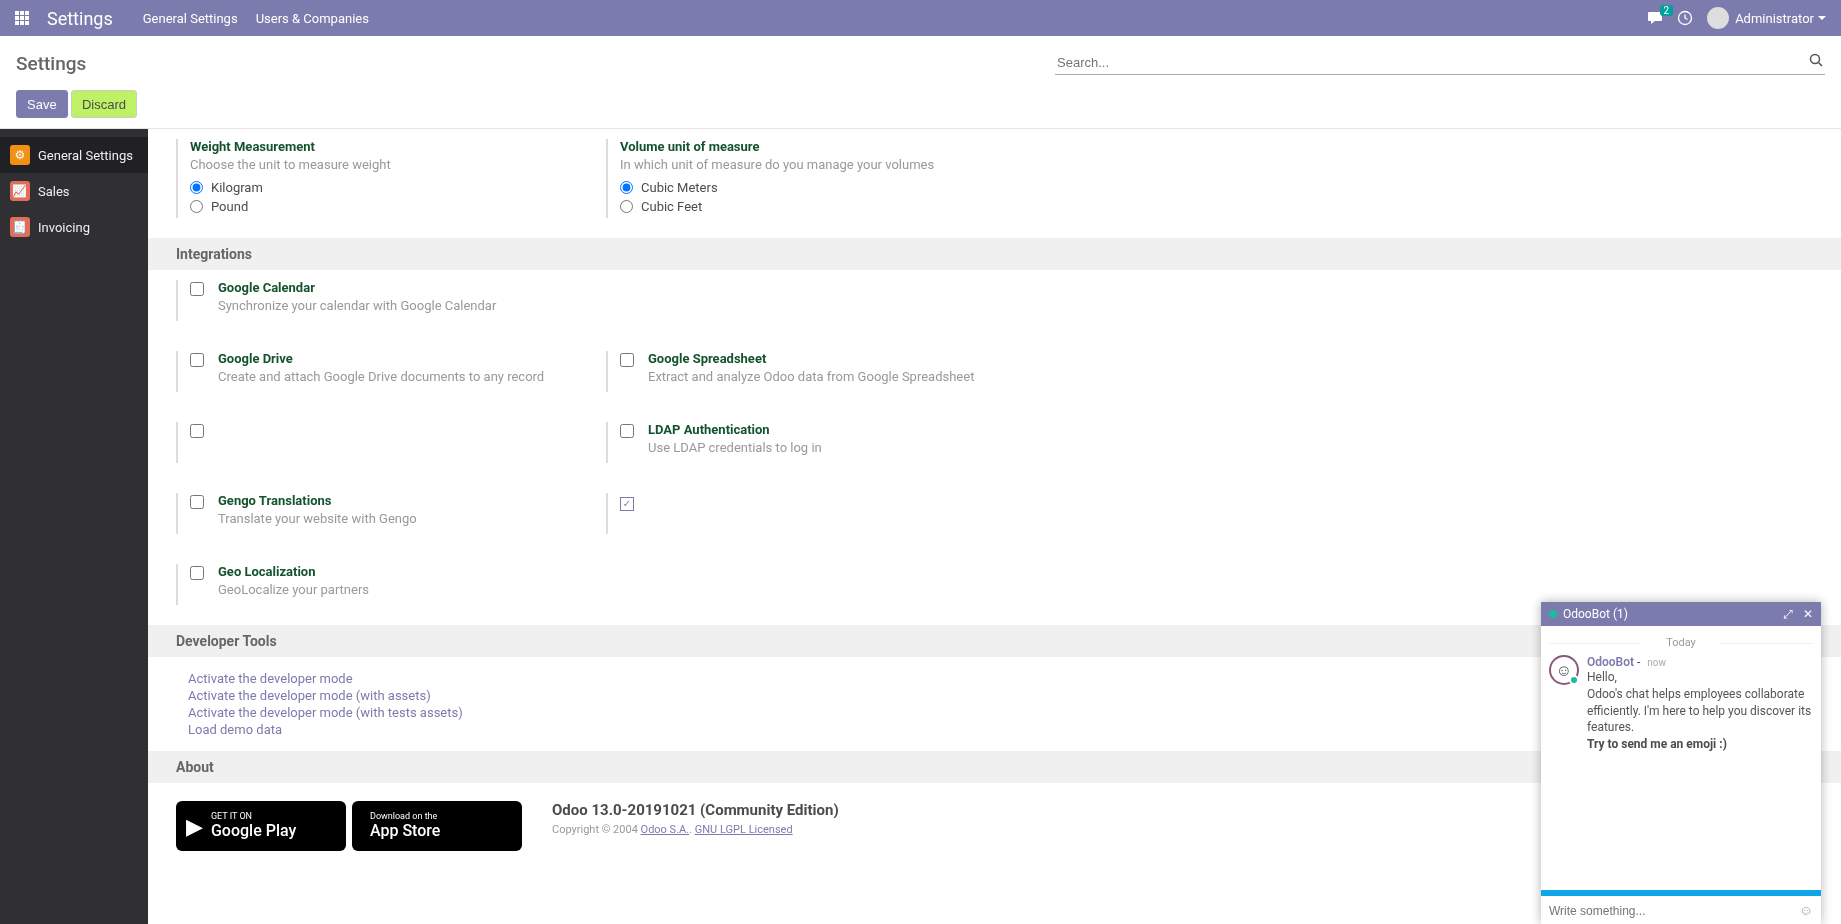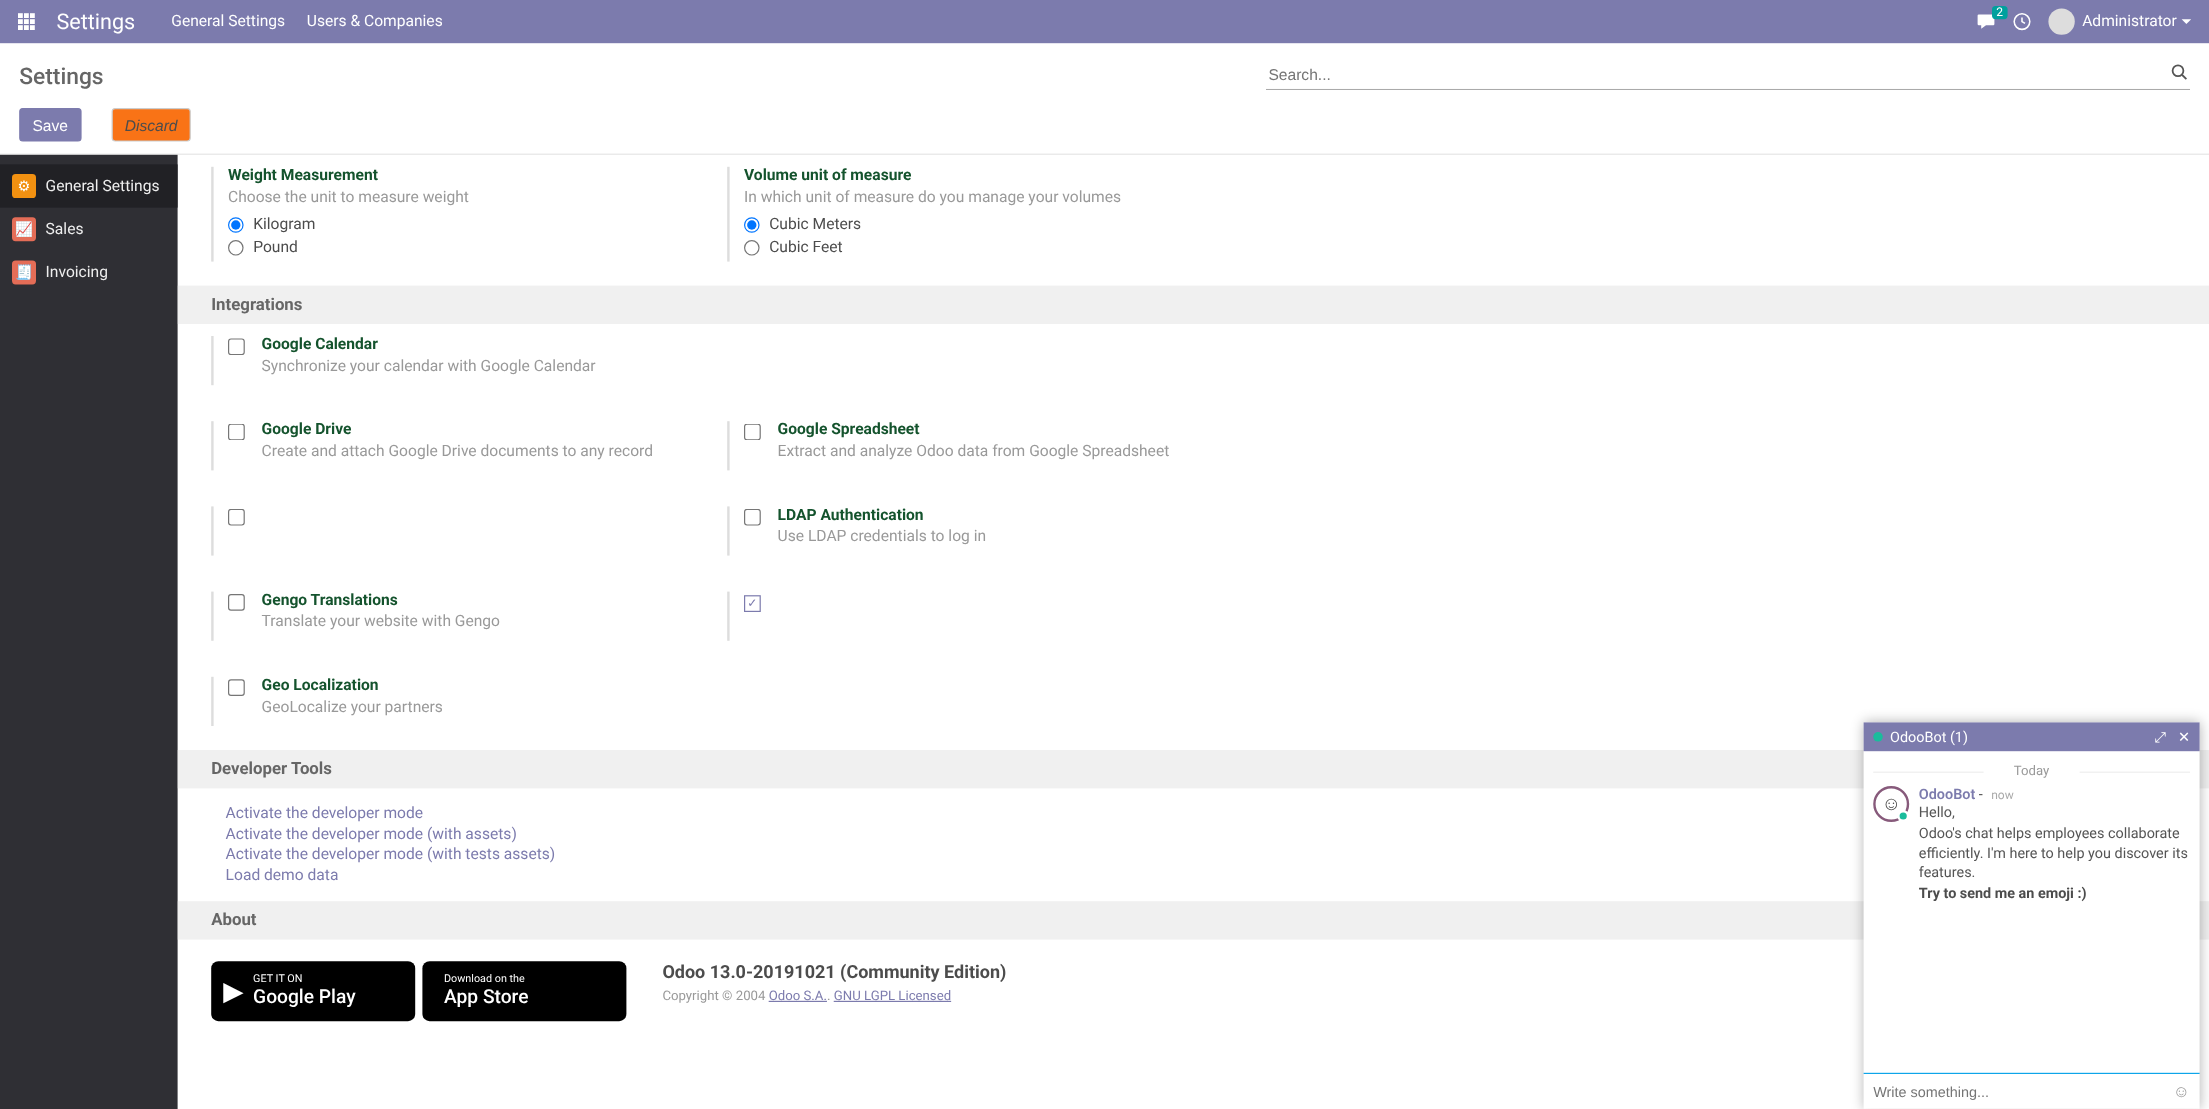--- a/index.html
+++ b/index.html
@@ -18,21 +18,21 @@
 
 .sub-header { display:flex; align-items:center; padding: 10px 16px 0 16px; height:44px; }
 .sub-header h1 { font-size: 19px; color:#666; font-weight:500; }
 .sub-header .search-wrap { margin-left:auto; width:770px; position:relative; border-bottom:1px solid #aaa; }
 .sub-header .search-wrap input { width:100%; border:none; outline:none; font-size:13px; padding:4px 24px 4px 2px; }
 .sub-header .search-wrap .srch-icn { position:absolute; right:2px; top:2px; font-size:14px; color:#555; }
 
 .action-bar { padding: 10px 16px; }
 .action-bar button { height:28px; padding:0 10px; font-size:13px; border-radius:3px; cursor:pointer; }
 .btn-primary { background:#7C7BAD; color:#fff; border:1px solid #7C7BAD; }
-.btn-secondary { background:#f97316; color:#4c4c4c; border:1px solid #ccc; margin-left:22px;font-style:italic; }
+.btn-secondary { background:#bef264; color:#4c4c4c; border:1px solid #ccc; margin-left:0; }
 
 .main-wrap { display:flex; height:calc(100vh - 120px); border-top:1px solid #e5e5e5; }
 .sidebar { width:148px; background:#2f2f34; color:#eee; padding-top:8px; }
 .sidebar .s-item { display:flex; align-items:center; padding:8px 10px; font-size:13px; cursor:pointer; }
 .sidebar .s-item.selected { background:#212125; }
 .sidebar .s-icn { width:20px; height:20px; border-radius:3px; margin-right:8px; display:flex; align-items:center; justify-content:center; font-size:12px; color:#fff; }
 .sidebar .s-icn.gear { background:#F29111; }
 .sidebar .s-icn.sales { background:#E46D57; }
 .sidebar .s-icn.inv { background:#E46D57; }
 
@@ -59,38 +59,38 @@
 
 .about-row { display:flex; gap:30px; padding:18px 28px; align-items:flex-start; }
 .store-btn { width:170px; height:50px; background:#000; border-radius:6px; color:#fff; display:flex; align-items:center; padding:0 10px; cursor:pointer; }
 .store-btn .sb-icn { font-size:22px; margin-right:8px; }
 .store-btn .sb-txt small { font-size:9px; display:block; line-height:1; }
 .store-btn .sb-txt b { font-size:16px; font-weight:500; }
 .about-info h3 { font-size:15px; font-weight:700; color:#4c4c4c; }
 .about-info .copy { font-size:11px; color:#999; margin-top:4px; }
 .about-info .copy a { color:#7C7BAD; text-decoration:underline; }
 
-.chat-window { position:fixed; bottom:0; right:8px; width:280px; height:322px; background:#fff; box-shadow:0 0 10px rgba(0,0,0,0.3); display:flex; flex-direction:column; font-size:12px; }
+.chat-window { position:fixed; bottom:0; right:20px; width:280px; height:322px; background:#fff; box-shadow:0 0 10px rgba(0,0,0,0.3); display:flex; flex-direction:column; font-size:12px; }
 .chat-header { background:#7C7BAD; color:#fff; padding:5px 8px; display:flex; align-items:center; }
 .chat-header .dot { width:8px; height:8px; border-radius:50%; background:#1abc9c; margin-right:6px; }
 .chat-header .ch-actions { margin-left:auto; display:flex; gap:10px; }
 .chat-header .ch-actions span { cursor:pointer; font-size:12px; }
 .chat-body { flex:1; padding:6px 8px; overflow-y:auto; }
 .chat-date { text-align:center; color:#999; font-size:11px; margin:4px 0; position:relative; }
 .chat-date::before, .chat-date::after { content:''; position:absolute; top:50%; width:35%; height:1px; background:#eee; }
 .chat-date::before { left:0; } .chat-date::after { right:0; }
 .chat-msg { display:flex; gap:8px; margin-top:6px; }
 .chat-msg .avatar { width:30px; height:30px; border-radius:50%; border:2px solid #875A7B; display:flex; align-items:center; justify-content:center; font-size:16px; position:relative; }
 .chat-msg .avatar .presence { position:absolute; bottom:-2px; right:-2px; width:10px; height:10px; border-radius:50%; background:#1abc9c; border:2px solid #fff; }
 .chat-msg .msg-body { flex:1; }
 .chat-msg .msg-from { color:#7C7BAD; font-weight:600; font-size:12px; }
 .chat-msg .msg-time { color:#aaa; font-size:10px; margin-left:4px; }
 .chat-msg .msg-text { font-size:12px; color:#555; line-height:1.4; }
 .chat-msg .msg-text b { font-weight:700; color:#4c4c4c; }
-.chat-input-row { border-top:1px solid #0ea5e9; padding:6px 8px; display:flex; align-items:center;margin-top:44px; }
+.chat-input-row { border-top:6px solid #0ea5e9; padding:6px 8px; display:flex; align-items:flex-end;margin-top:44px; }
 .chat-input-row input { flex:1; border:none; outline:none; font-size:12px; color:#999; }
 .chat-input-row .smile { color:#999; font-size:14px; cursor:pointer; }
 </style>
 </head>
 <body>
 
 <div class="top-bar">
   <div class="apps-icon">
       <span></span>
       <span></span>

